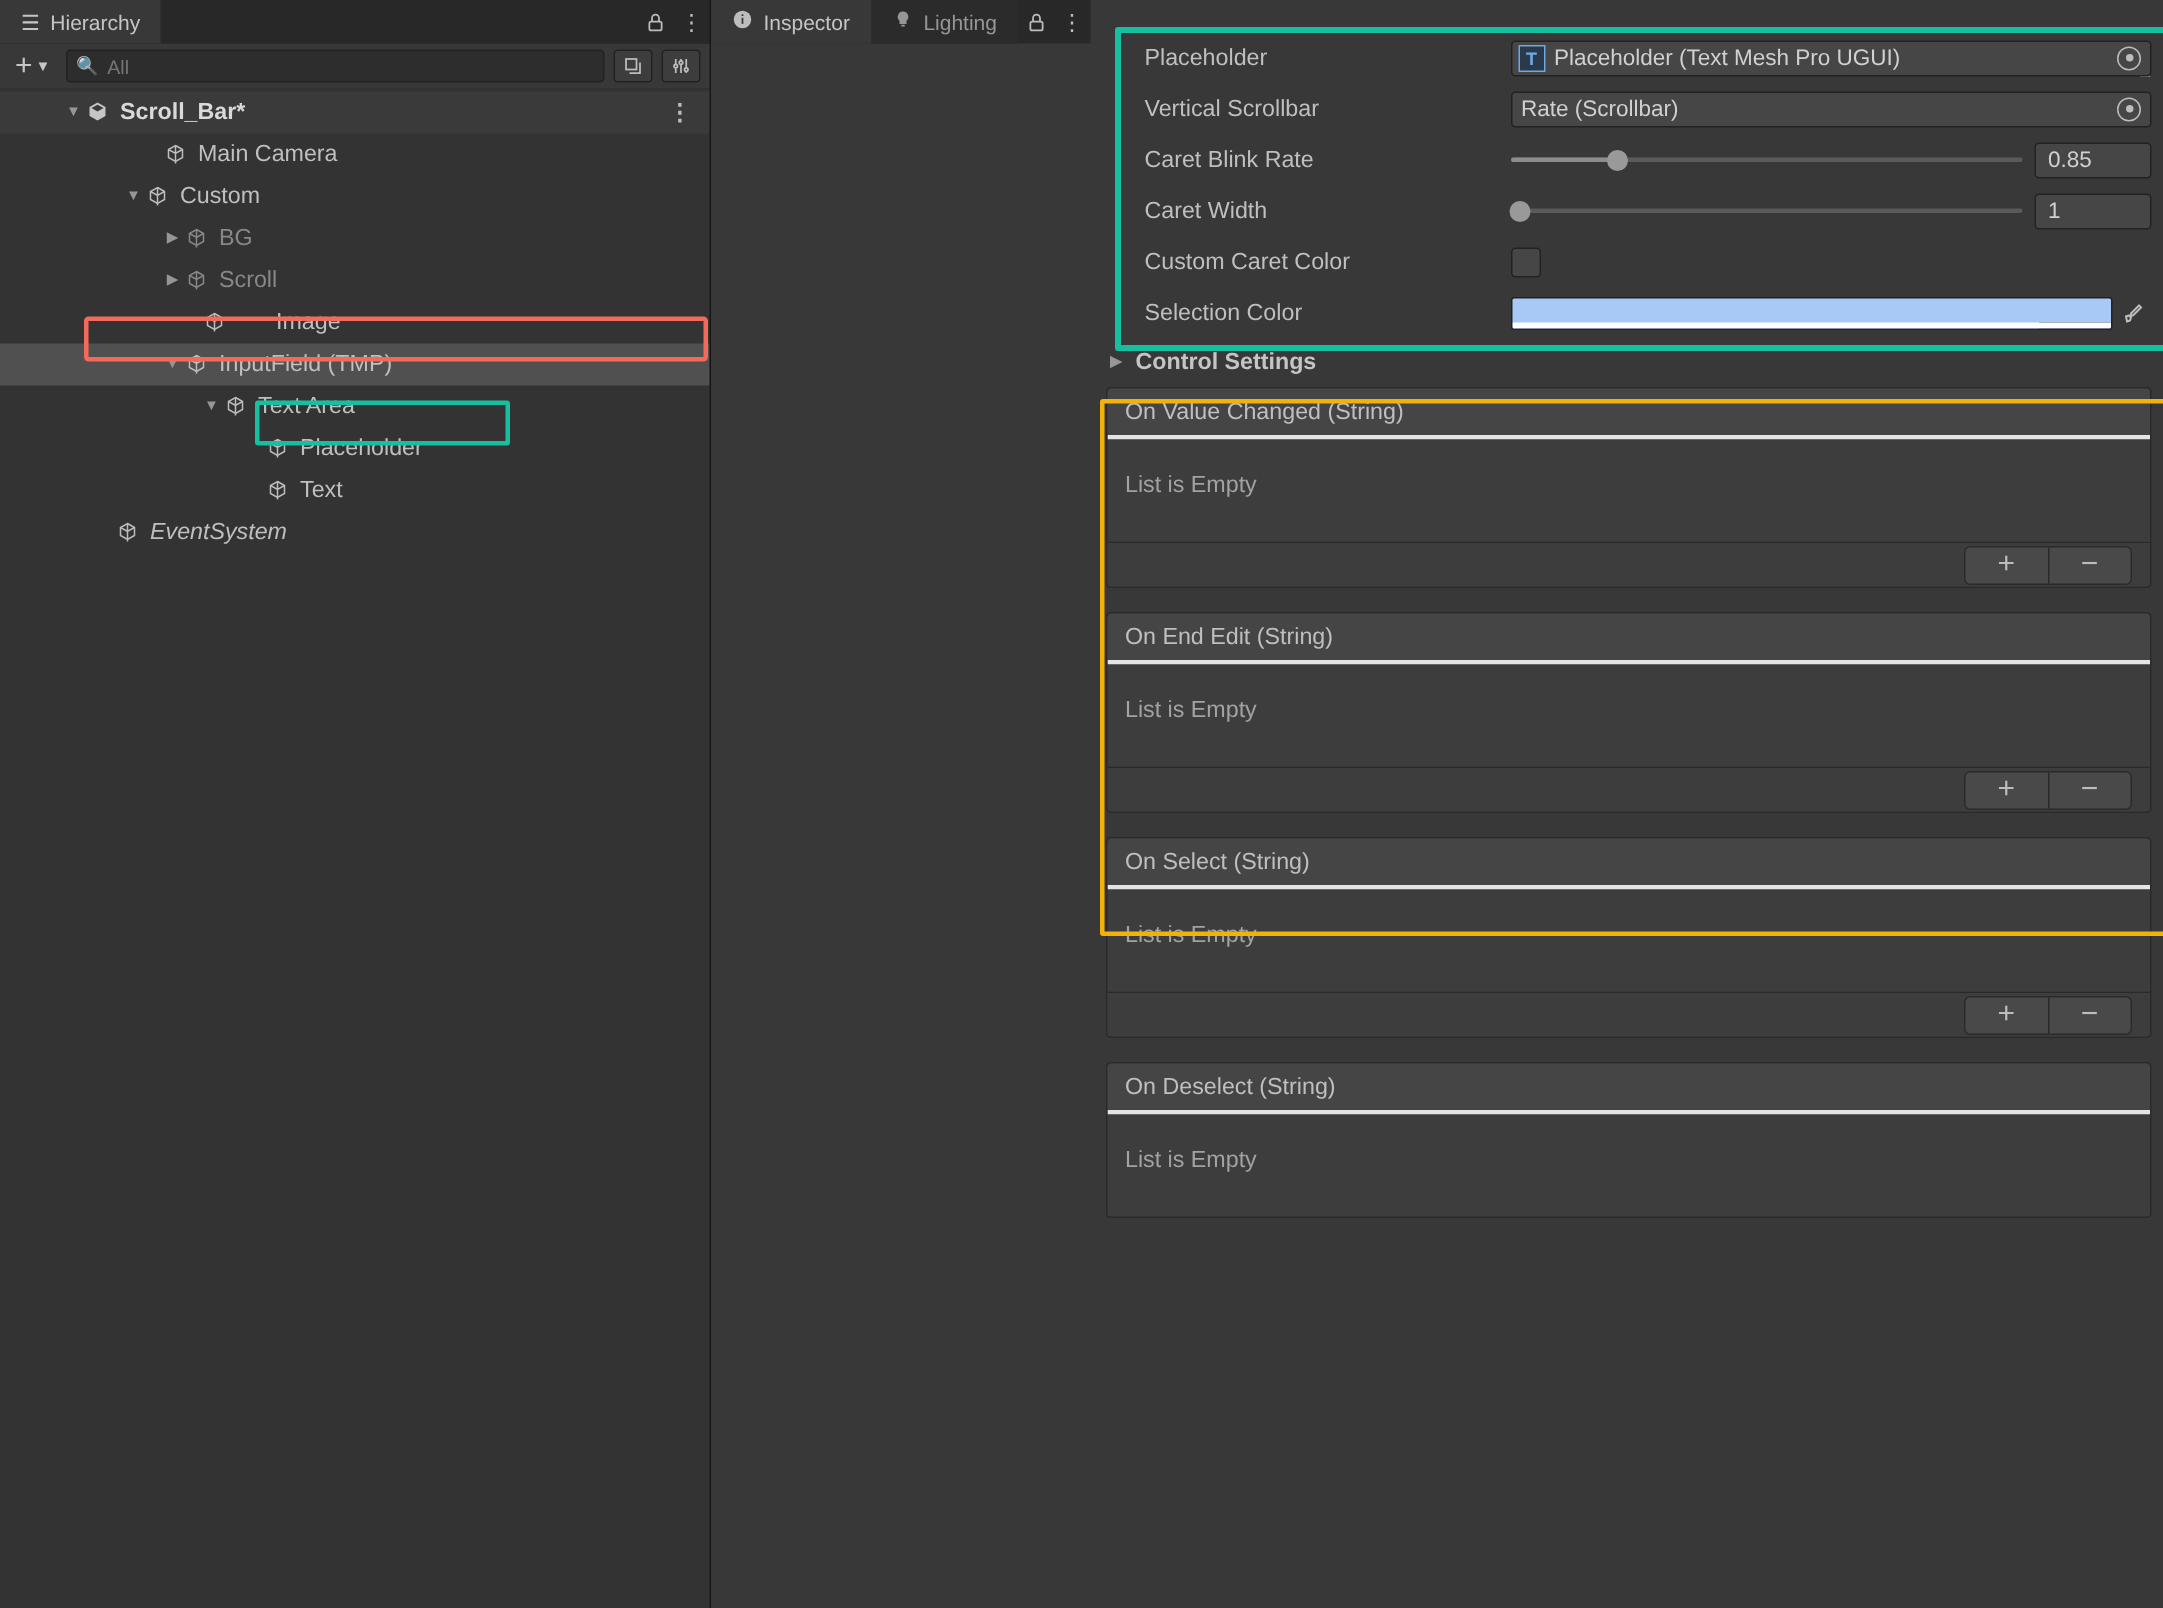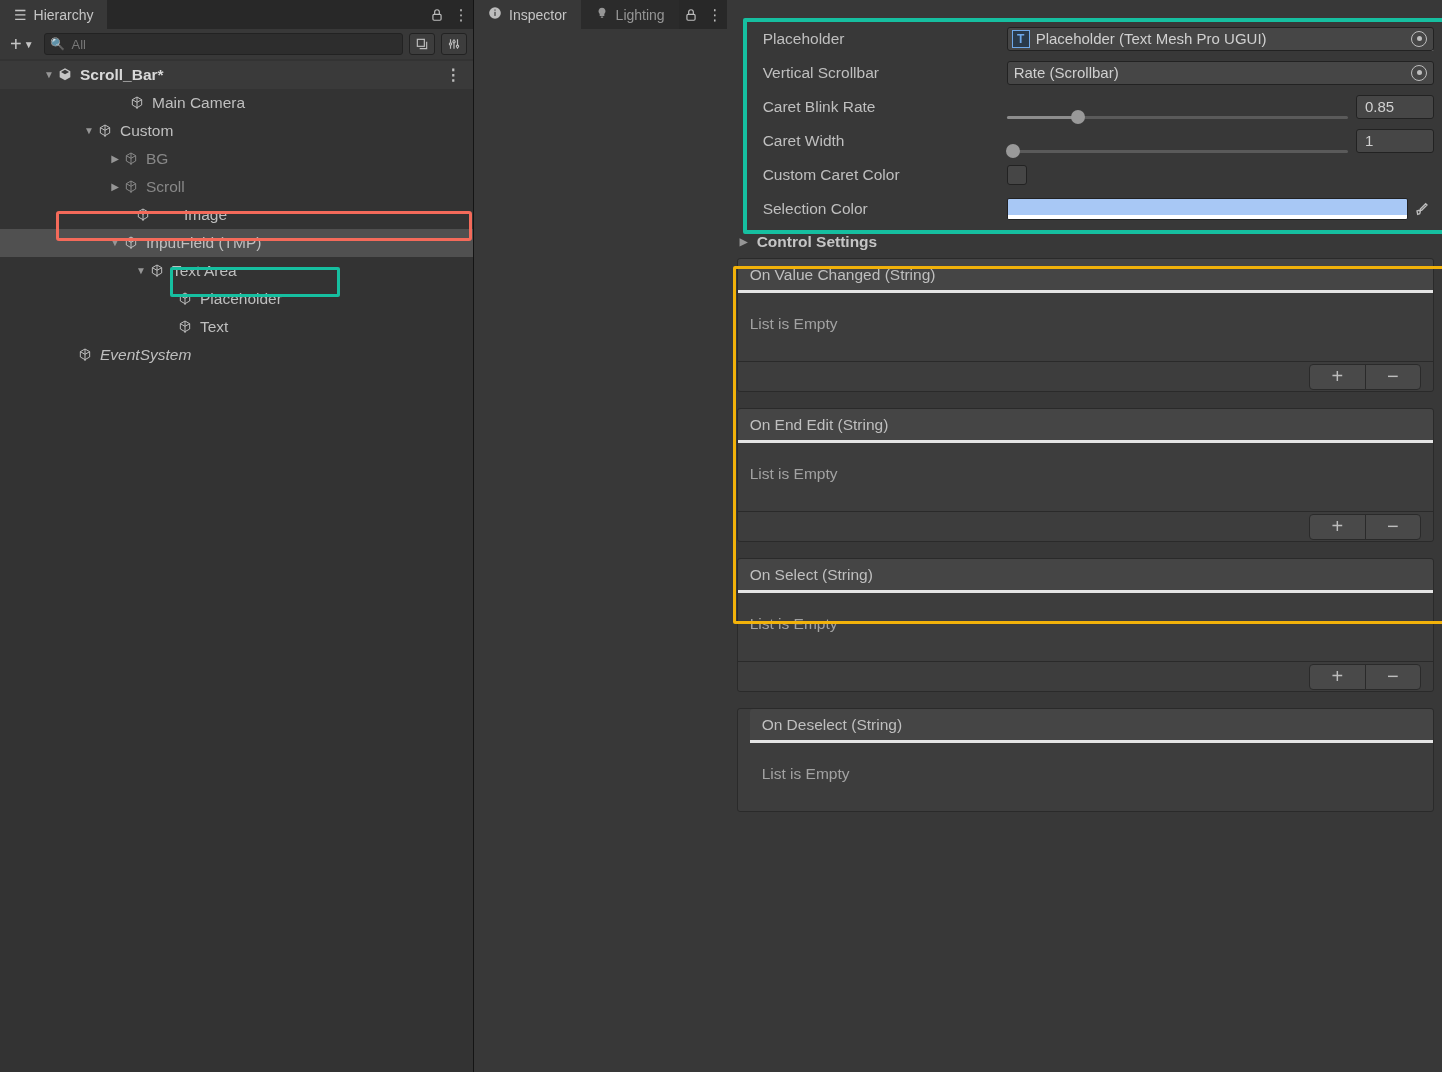--- a/index.html
+++ b/index.html
@@ -28,21 +28,21 @@
 .highlight-red { position:absolute; border:3px solid #f46a5a; border-radius:3px; pointer-events:none; }
 .highlight-teal { position:absolute; border:3px solid #16bfa0; border-radius:2px; pointer-events:none; }
 .highlight-teal.thick { border-width:4px; }
 .highlight-orange { position:absolute; border:3px solid #f2b20a; border-radius:2px; pointer-events:none; }
 .insp-body { padding:4px 8px 0 10px; overflow-y:auto; flex:1; position:relative; }
 .prop-row { display:flex; align-items:center; height:25px; margin-bottom:9px; }
 .prop-label { width:270px; padding-left:26px; color:#bfbfbf; font-size:15.5px; }
 .prop-field { flex:1; height:24px; background:#464646; border:1px solid #222; border-radius:3px; display:flex; align-items:center; padding:0 6px; color:#d0d0d0; font-size:15px; gap:6px; position:relative; }
 .obj-circle { position:absolute; right:6px; width:16px; height:16px; border:1.5px solid #bdbdbd; border-radius:50%; display:flex; align-items:center; justify-content:center; }
 .obj-circle::after { content:''; width:5px; height:5px; background:#bdbdbd; border-radius:50%; }
-.slider-wrap { flex:1; display:flex; align-items:flex-end; gap:8px; }
+.slider-wrap { flex:1; display:flex; align-items:center; gap:8px; }
 .slider-track { flex:1; height:3px; background:#5a5a5a; border-radius:2px; position:relative; }
 .slider-fill { position:absolute; left:0; top:0; height:100%; background:#8d8d8d; border-radius:2px; }
 .slider-thumb { position:absolute; top:50%; width:14px; height:14px; background:#999; border-radius:50%; transform:translate(-50%,-50%); }
 .num-box { width:78px; height:24px; background:#464646; border:1px solid #222; border-radius:3px; color:#d0d0d0; padding:0 8px; display:flex; align-items:center; font-size:15px; }
 .check-box { width:20px; height:20px; background:#464646; border:1px solid #222; border-radius:3px; }
 .color-swatch { flex:1; height:22px; background:#a8c8f5; border:1px solid #222; border-radius:2px; position:relative; overflow:hidden; }
 .color-swatch::after { content:''; position:absolute; bottom:0; left:0; right:0; height:4px; background:#fff; }
 .color-swatch .alpha { position:absolute; bottom:0; right:0; width:12%; height:4px; background:#000; }
 .eyedrop { width:22px; height:22px; margin-left:4px; display:flex; align-items:center; justify-content:center; color:#bdbdbd; }
 .section-head { display:flex; align-items:center; height:24px; color:#c5c5c5; font-weight:600; font-size:15.5px; gap:6px; margin:6px 0 4px 0; }
@@ -106,21 +106,21 @@
         <span class="arrow" style="margin-left:-16px;">▼</span>
         <span class="cube-icon">
             <svg viewBox="0 0 24 24" fill="#c5c5c5">
               <path d="M12 2l8 4.5v9L12 20l-8-4.5v-9L12 2zm0 2.3L6 7.6 12 11l6-3.4L12 4.3z"></path>
             </svg>
           </span>
         <span>Scroll_Bar*</span>
         <span style="position:absolute;right:12px;color:#bdbdbd;">⋮</span>
       </div>
 
-      <div class="tree-row" style="padding-left:108px;margin-left:20px;">
+      <div class="tree-row" style="padding-left:108px;">
         <span class="cube-icon">
             <svg viewBox="0 0 24 24" fill="none" stroke="#bdbdbd" stroke-width="1.5">
               <path d="M12 3l7 4v8l-7 4-7-4V7l7-4z"></path>
               <path d="M12 3v8M5 7l7 4 7-4M12 11v10"></path>
             </svg>
           </span>
         <span>Main Camera</span>
       </div>
       <div class="tree-row" style="padding-left:82px;">
         <span class="arrow">▼</span>
@@ -348,21 +348,21 @@
         <div class="event-body"><span>List is Empty</span></div>
         <div class="event-foot">
             <div class="foot-clip">
               <div class="foot-btn">+</div>
               <div class="foot-div"></div>
               <div class="foot-btn">−</div>
             </div>
           </div>
       </div>
 
-      <div class="event-box" style="margin-bottom:4px;padding-left:12px;">
+      <div class="event-box" style="margin-bottom:4px;">
         <div class="event-head">
             <span>On Deselect (String)</span>
           </div>
         <div class="event-body"><span>List is Empty</span></div>
       </div>
 
       <div class="highlight-teal thick" style="left:16px; top:18px; width:740px; height:216px;"></div>
       <div class="highlight-orange" style="left:6px; top:266px; width:752px; height:358px;"></div>
     </div>
   </div>

